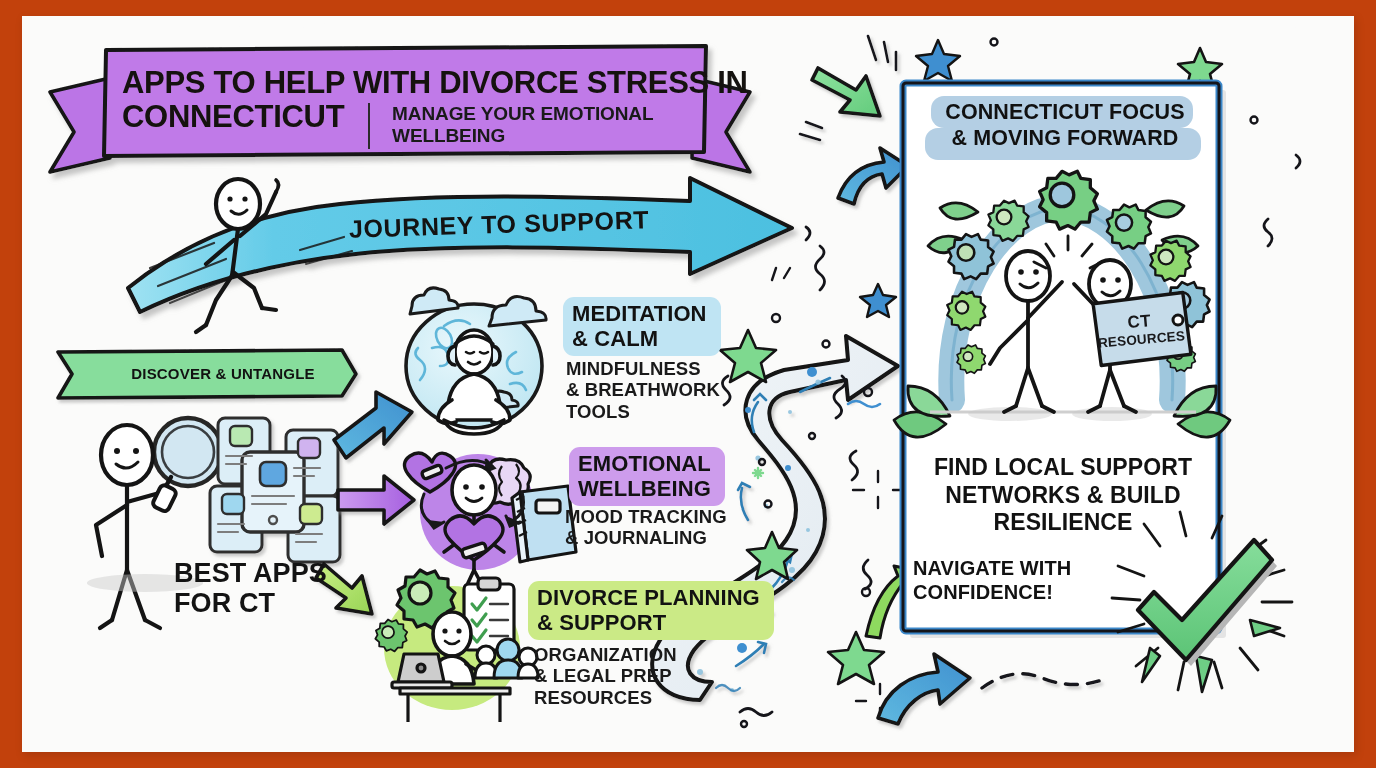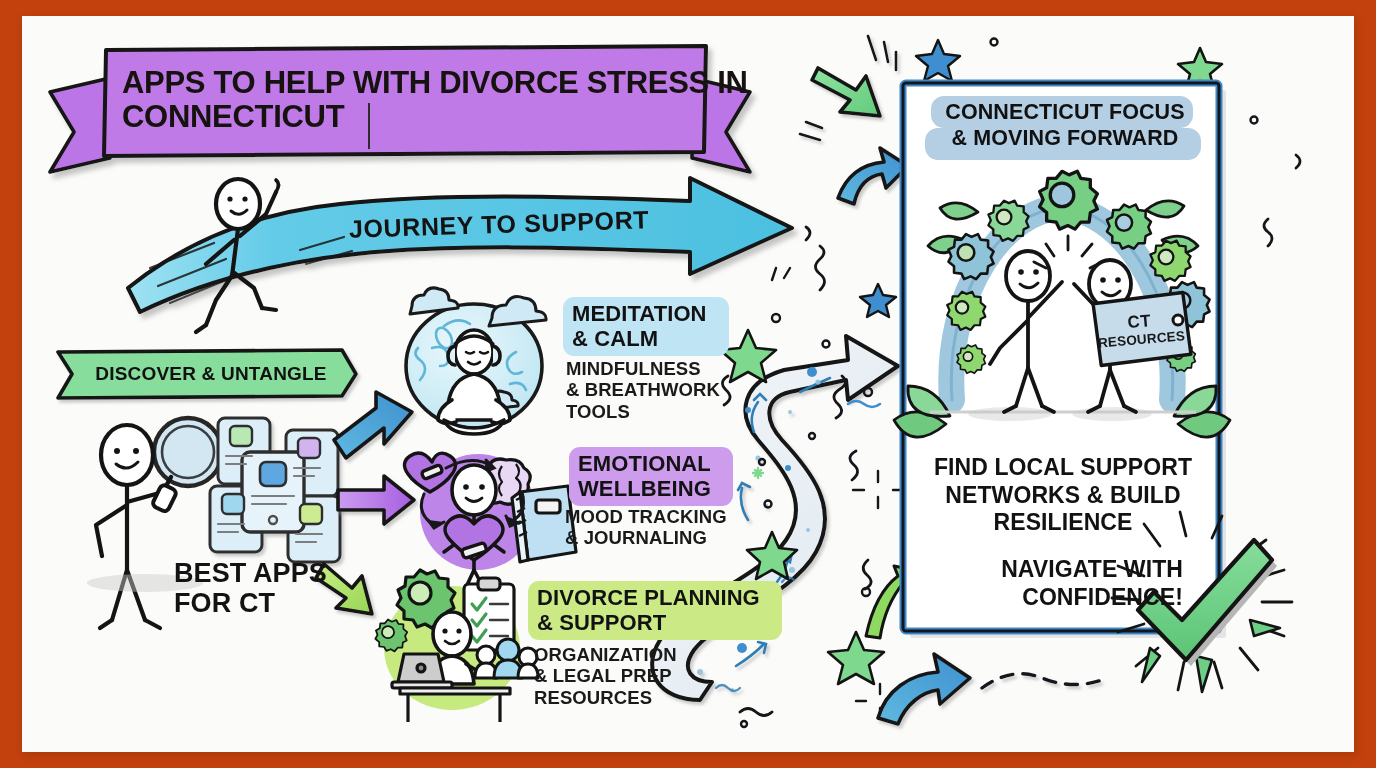--- a/index.html
+++ b/index.html
@@ -60,37 +60,37 @@
   #journey-label {
     position:absolute; left:349px; top:212px;
     font-size:25px; font-weight:bold; color:#131313; letter-spacing:0.6px;
     transform: rotate(-1.8deg);
     white-space:nowrap;
   }
 
   
   #discover-banner { position:absolute; left:58px; top:352px; width:298px; height:44px; }
   #discover-label {
-    position:absolute; left:4px; top:0; width:298px; height:44px;
+    position:absolute; left:16px; top:0; width:298px; height:44px;
     display:flex; align-items:center; justify-content:center;
-    font-size:19px; font-weight:bold; color:#121212; letter-spacing:0.2px;
+    font-size:15px; font-weight:bold; color:#121212; letter-spacing:0.2px;
     white-space:nowrap;
   }
 
   
   #best-apps-caption {
     position:absolute; left:174px; top:558px;
     font-size:27px; font-weight:bold; color:#131313; line-height:1.12;
     letter-spacing:0.1px;
   }
 
   
   .feat-title {
     position:absolute; font-size:22px; font-weight:bold; color:#121212;
-    line-height:1.14; letter-spacing:0.1px; padding:4px 22px 5px 9px;
+    line-height:1.14; letter-spacing:0.1px; padding:4px 14px 5px 9px;
     border-radius:11px; white-space:nowrap;
   }
   .feat-sub {
     position:absolute; font-size:18.5px; font-weight:bold; color:#1a1a1a;
     line-height:1.16; letter-spacing:0.1px;
   }
   #feat1-title { left:563px; top:297px; background:#bfe4f3; }
   #feat1-sub   { left:566px; top:358px; }
   #feat2-title { left:561px; top:447px; background:#cd9cec;margin-left:8px; }
   #feat2-sub   { left:565px; top:506px; }
@@ -105,22 +105,22 @@
     position:absolute; left:16px; top:16px; width:292px;
     text-align:center; font-size:21.5px; font-weight:bold; color:#111;
     line-height:1.22; letter-spacing:0.1px;
   }
   #panel-body1 {
     position:absolute; left:10px; top:371px; width:300px; text-align:center;
     font-size:23px; font-weight:bold; color:#121212; line-height:1.2;
     letter-spacing:0.1px;
   }
   #panel-body2 {
-    position:absolute; left:10px; top:473px; width:270px; text-align:right;
-    font-size:23px; font-weight:bold; color:#121212; line-height:1.2;
+    position:absolute; left:10px; top:473px; width:270px; text-align:left;
+    font-size:20px; font-weight:bold; color:#121212; line-height:1.2;
     letter-spacing:0.1px;
   }
   #ct-sign-text {
     position:absolute; left:1097px; top:312px; width:86px; text-align:center;
     font-size:15px; font-weight:bold; color:#18181a; line-height:1.16;
     transform: rotate(-5deg);
   }
   .ct-sign-l1 { font-size:17px; letter-spacing:0.4px; }
   .ct-sign-l2 { font-size:13.5px; letter-spacing:0.2px; }
 </style>
@@ -664,20 +664,21 @@
   </svg>
 
   <div class="layer">
 
     <div id="title-ribbon">
       <div id="title-text-wrap">
         <div class="title-line1 hand">APPS TO HELP WITH DIVORCE STRESS IN</div>
         <div class="title-row2">
           <div class="title-main2 hand">CONNECTICUT</div>
           <div class="title-div"></div>
+          <div class="title-sub hand">MANAGE YOUR EMOTIONAL WELLBEING</div>
         </div>
       </div>
     </div>
 
     <div id="journey-label" class="hand">JOURNEY TO SUPPORT</div>
 
     <div id="discover-banner">
       <div id="discover-label" class="hand">DISCOVER &amp; UNTANGLE</div>
     </div>
 

